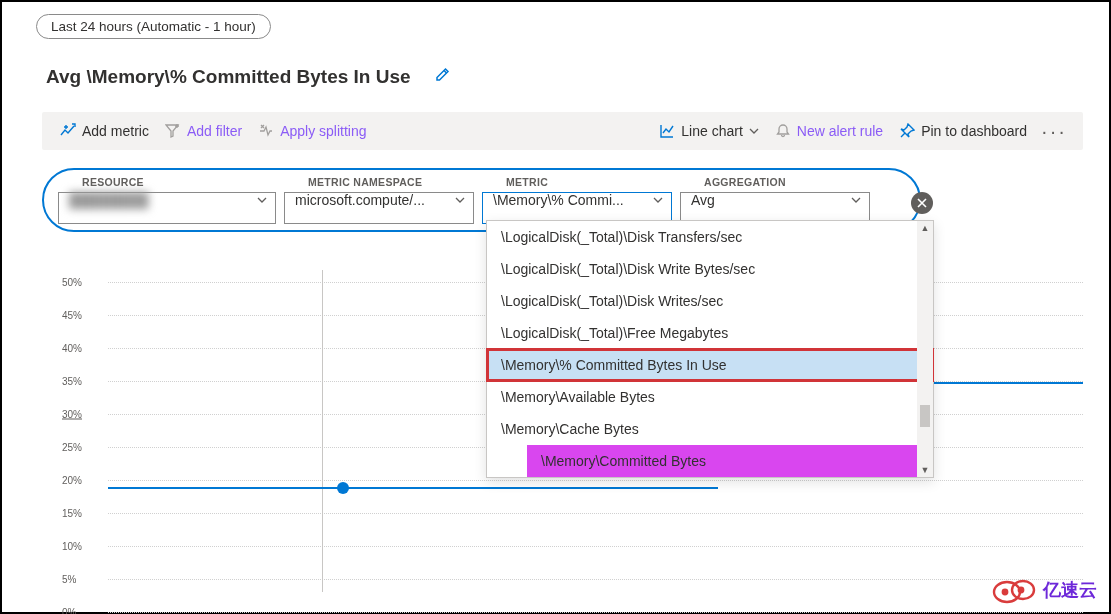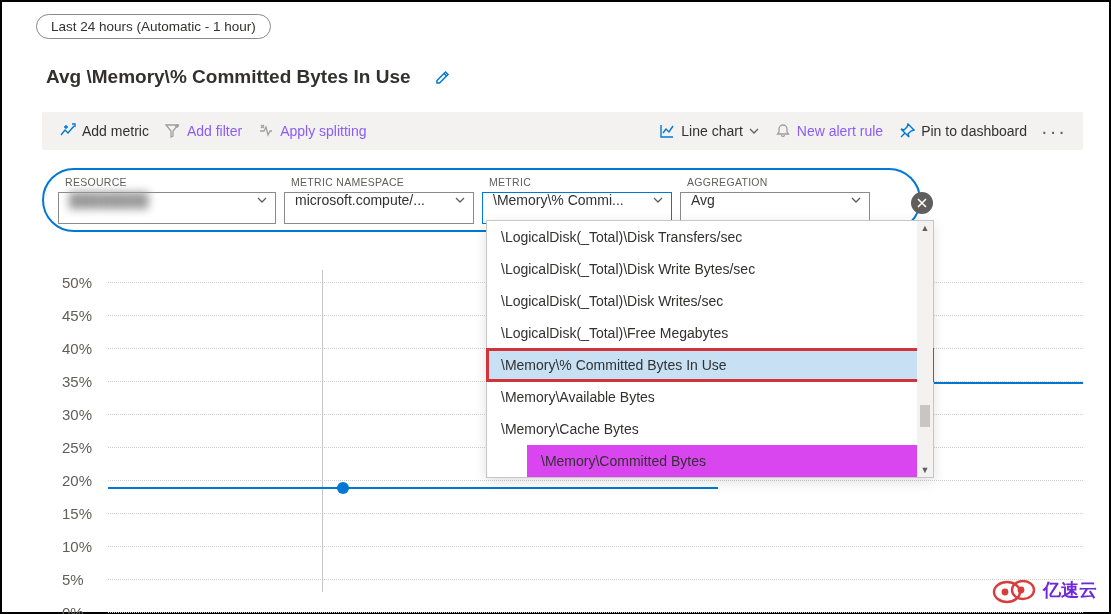--- a/index.html
+++ b/index.html
@@ -1,55 +1,55 @@
 <!DOCTYPE html>
 <html><head>
 <meta charset="utf-8">
 <style>
   * { box-sizing: border-box; margin: 0; padding: 0; font-family: "Segoe UI", -apple-system, sans-serif; }
   body { width: 1111px; height: 614px; background: #fff; position: relative; overflow: hidden; }
   .frame { position: absolute; inset: 0; border: 2px solid #000; }
 
   .time-pill { position: absolute; top: 14px; left: 36px; padding: 4px 14px; border: 1px solid #8a8a8a; border-radius: 14px; font-size: 13.5px; color: #323130; }
 
-  .title-row { position: absolute; top: 66px; left: 46px; display: flex; align-items: center; gap: 24px; }
+  .title-row { position: absolute; top: 66px; left: 46px; display: flex; gap: 24px; }
   .title-row h1 { font-size: 19px; font-weight: 600; color: #323130; }
   .edit-ico { width: 16px; height: 16px; color: #0078d4; }
 
   .toolbar { position: absolute; top: 112px; left: 42px; right: 28px; height: 38px; background: #f3f2f1; border-radius: 2px; display: flex; align-items: center; padding: 0 10px; font-size: 14px; color: #323130; }
   .tb-btn { display: flex; align-items: center; gap: 6px; padding: 4px 8px; cursor: pointer; }
   .tb-btn.disabled { color: #8b5cf6; }
   .spacer { flex: 1; }
   .ico { width: 16px; height: 16px; flex-shrink: 0; }
   .chev { width: 10px; height: 10px; }
   .dots { font-size: 20px; letter-spacing: 2px; color: #605e5c; padding: 0 6px; cursor: pointer; }
 
   .selector { position: absolute; top: 168px; left: 42px; right: 190px; height: 64px; border: 2px solid #0078d4; border-radius: 32px; padding: 6px 20px 6px 14px; display: flex; align-items: flex-end; gap: 8px; }
   .sel-col { display: flex; flex-direction: column; gap: 4px; }
-  .sel-label { font-size: 10.5px; font-weight: 400; color: #605e5c; letter-spacing: .3px; margin-left: 7px; }
+  .sel-label { font-size: 10.5px; font-weight: 700; color: #605e5c; letter-spacing: .3px; margin-left: 24px; }
   .sel-field { height: 32px; border: 1px solid #8a8a8a; display: flex; align-items: center; justify-content: space-between; padding: 0 8px 16px 10px; font-size: 14px; color: #323130; background: #fff; cursor: pointer; }
   .sel-col.resource .sel-field { width: 218px; }
   .sel-col.ns .sel-field { width: 190px; }
   .sel-col.metric .sel-field { width: 190px; border-color: #0078d4; }
   .sel-col.agg .sel-field { width: 190px; }
   .remove-btn { position: absolute; right: -14px; top: 22px; width: 22px; height: 22px; border-radius: 50%; background: #605e5c; color: #fff; display: flex; align-items: center; justify-content: center; font-size: 13px; cursor: pointer; }
 
   
   .dropdown { position: absolute; top: 220px; left: 486px; width: 448px; background: #fff; border: 1px solid #c8c6c4; box-shadow: 0 4px 12px rgba(0,0,0,.12); z-index: 20; }
   .dd-item { padding: 8px 14px; font-size: 14px; color: #323130; cursor: pointer; white-space: nowrap; }
   .dd-item.hover { background: #d946ef; margin-left: 40px; }
   .dd-item.selected { background: #c7e0f4; outline: 3px solid #d13438; outline-offset: -2px; }
   .dd-scroll { position: absolute; right: 0; top: 0; bottom: 0; width: 16px; background: #f3f2f1; display: flex; flex-direction: column; align-items: center; }
   .dd-scroll .arrow { font-size: 9px; color: #605e5c; padding: 2px 0; }
   .dd-scroll .thumb { width: 10px; height: 22px; background: #c8c6c4; margin-top: 170px; }
 
   
   .chart { position: absolute; top: 266px; left: 62px; right: 28px; bottom: 4px; }
   .gridline { position: absolute; left: 46px; right: 0; border-top: 1px dotted #d0d0d0; }
-  .ylab { position: absolute; left: 0; font-size: 15px; color: #605e5c; transform: translateY(-50%); }
+  .ylab { position: absolute; left: 0; font-size: 10px; color: #605e5c; transform: translateY(-50%); }
   .vline { position: absolute; top: 4px; bottom: 18px; border-left: 1px solid #c8c6c4; left: 260px; }
   .series { position: absolute; left: 46px; right: 0; height: 0; border-top: 2px solid #0078d4; }
   .series.a { top: 221px; width: 610px; }
   .series.b { top: 116px; left: 835px; right: 0; width: auto; }
   .dot { position: absolute; width: 12px; height: 12px; border-radius: 50%; background: #0078d4; left: 275px; top: 216px; }
 
   
   .wm { position: absolute; right: 14px; bottom: 10px; display: flex; align-items: center; gap: 6px; color: #6d28d9; font-weight: 600; font-size: 18px; }
   .wm svg { width: 46px; height: 28px; }
 </style>
@@ -181,21 +181,21 @@
   <div id="ygrid">
       <div class="gridline" style="top: 16px;"></div>
       <div class="ylab" style="top: 16px;">50%</div>
       <div class="gridline" style="top: 49px;"></div>
       <div class="ylab" style="top: 49px;">45%</div>
       <div class="gridline" style="top: 82px;"></div>
       <div class="ylab" style="top: 82px;">40%</div>
       <div class="gridline" style="top: 115px;"></div>
       <div class="ylab" style="top: 115px;">35%</div>
       <div class="gridline" style="top: 148px;"></div>
-      <div class="ylab" style="top: 148px;">30%</div>
+      <div class="ylab" style="top: 148px; text-decoration: underline;">30%</div>
       <div class="gridline" style="top: 181px;"></div>
       <div class="ylab" style="top: 181px;">25%</div>
       <div class="gridline" style="top: 214px;"></div>
       <div class="ylab" style="top: 214px;">20%</div>
       <div class="gridline" style="top: 247px;"></div>
       <div class="ylab" style="top: 247px;">15%</div>
       <div class="gridline" style="top: 280px;"></div>
       <div class="ylab" style="top: 280px;">10%</div>
       <div class="gridline" style="top: 313px;"></div>
       <div class="ylab" style="top: 313px;">5%</div>

